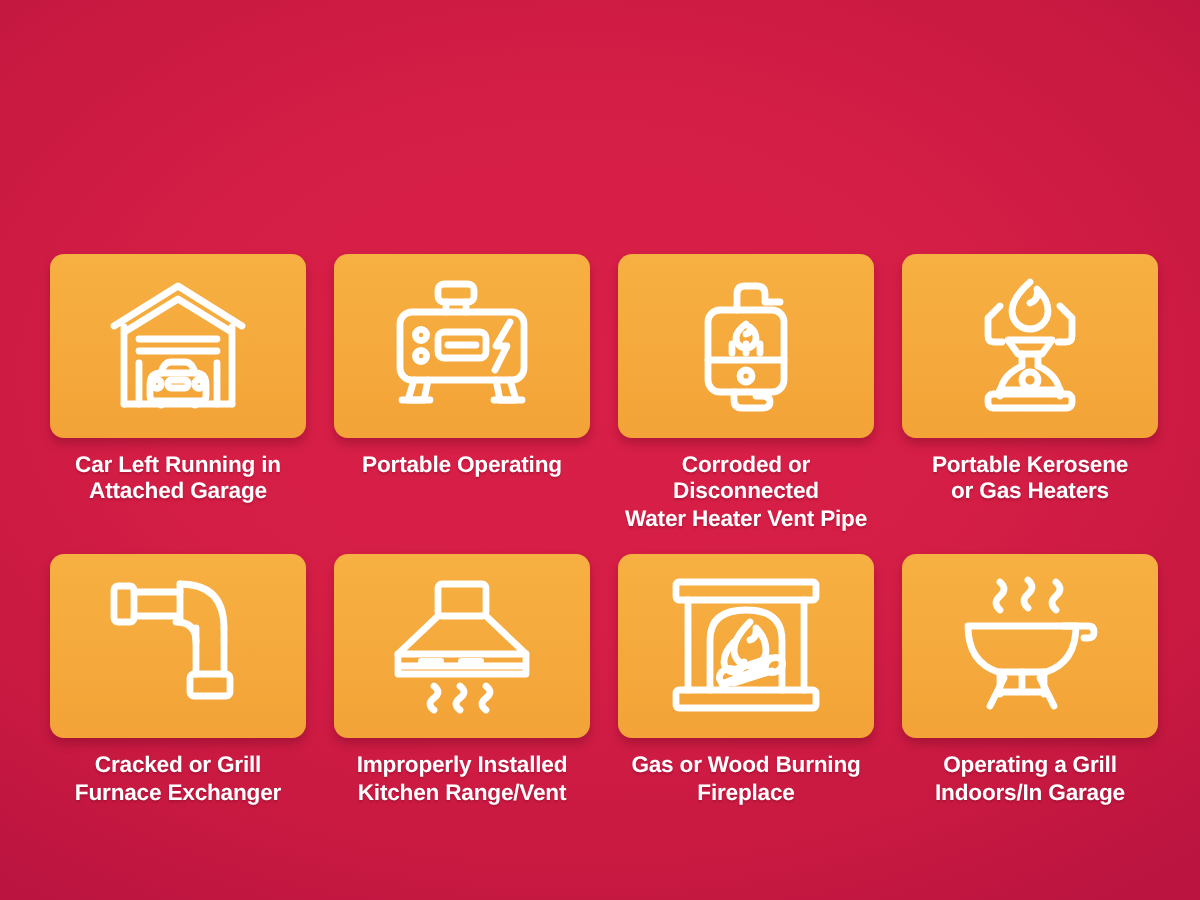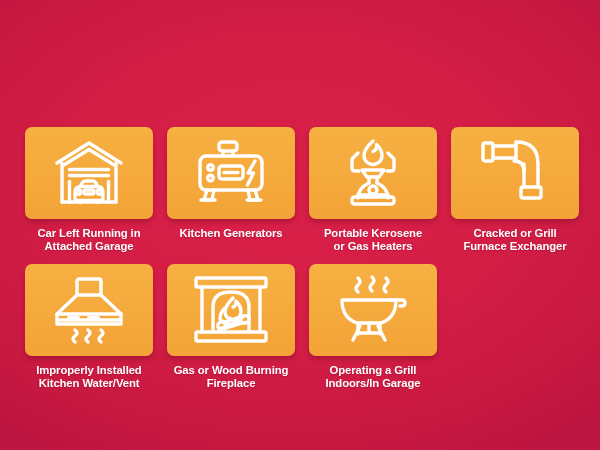--- a/index.html
+++ b/index.html
@@ -128,23 +128,43 @@
             <rect x="26" y="28" width="24" height="13" rx="3"></rect>
             <path d="M31 34.5 H45"></path>
             <path d="M62 23 L55 35 H60.5 L54.5 47"></path>
             <path d="M14 52 L11 62 H19 L21 52"></path>
             <path d="M62 52 L65 62 H57 L55 52"></path>
             <path d="M8 62 H22"></path>
             <path d="M54 62 H68"></path>
           </g>
         </svg>
       </div>
-      <div class="caption">Kitchen Generators</div>
-    </div>
-
+      <div class="caption">Portable Operating</div>
+    </div>
+
+    <div class="cell">
+      <div class="tile">
+        <svg width="72" height="74" viewBox="0 0 72 74">
+          <g class="ico">
+            <path d="M31.5 19 V11 q0-4 4-4 h6 q4 0 4 4 v4"></path>
+            <path d="M45.5 15 H53"></path>
+            <rect x="17" y="19" width="38" height="41" rx="6"></rect>
+            <path d="M17 44 H55"></path>
+            <path d="M36 26 q-5 3.5-5 7 a5 5 0 0 0 10 0 q0-3-3-5.5 q0.5 3-2 3.5"></path>
+            <path d="M29 36 V40.5"></path>
+            <path d="M36 36 V40.5"></path>
+            <path d="M43 36 V40.5"></path>
+            <circle cx="36" cy="52" r="3"></circle>
+            <path d="M30 60 V64 q0 4 4 4 h10 q4 0 4-3 t-4-3 h-3"></path>
+          </g>
+        </svg>
+      </div>
+      <div class="caption">Corroded or Disconnected
+Water Heater Vent Pipe</div>
+    </div>
 
     <div class="cell">
       <div class="tile">
         <svg width="74" height="72" viewBox="0 0 74 72">
           <g class="ico">
             <path d="M37 4 q-9 8-9 14.5 a9 9 0 0 0 18 0 q0-6-5.5-11 q1 5.5-3.5 7"></path>
             <path d="M22 16 L16 22 V31 q0 3 3 3 h4"></path>
             <path d="M52 16 L58 22 V31 q0 3-3 3 h-4"></path>
             <path d="M26 33 H48 L43 40 H31 Z"></path>
             <path d="M33 40 V46"></path>
@@ -195,21 +215,21 @@
             <path d="M10 46 H70"></path>
             <rect x="18" y="42" width="13" height="3.2" rx="1.6" class="ico-f"></rect>
             <rect x="38" y="42" width="13" height="3.2" rx="1.6" class="ico-f"></rect>
             <path d="M26 56 q4 3 0 6 q-4 3 0 6"></path>
             <path d="M39 56 q4 3 0 6 q-4 3 0 6"></path>
             <path d="M52 56 q4 3 0 6 q-4 3 0 6"></path>
           </g>
         </svg>
       </div>
       <div class="caption">Improperly Installed
-Kitchen Water/Vent</div>
+Kitchen Range/Vent</div>
     </div>
 
     <div class="cell">
       <div class="tile">
         <svg width="80" height="72" viewBox="0 0 80 72">
           <g class="ico">
             <rect x="5" y="4" width="70" height="9" rx="1.5"></rect>
             <path d="M11 13 V58"></path>
             <path d="M69 13 V58"></path>
             <path d="M22 58 V33 q0-15 18-15 t18 15 V58"></path>

